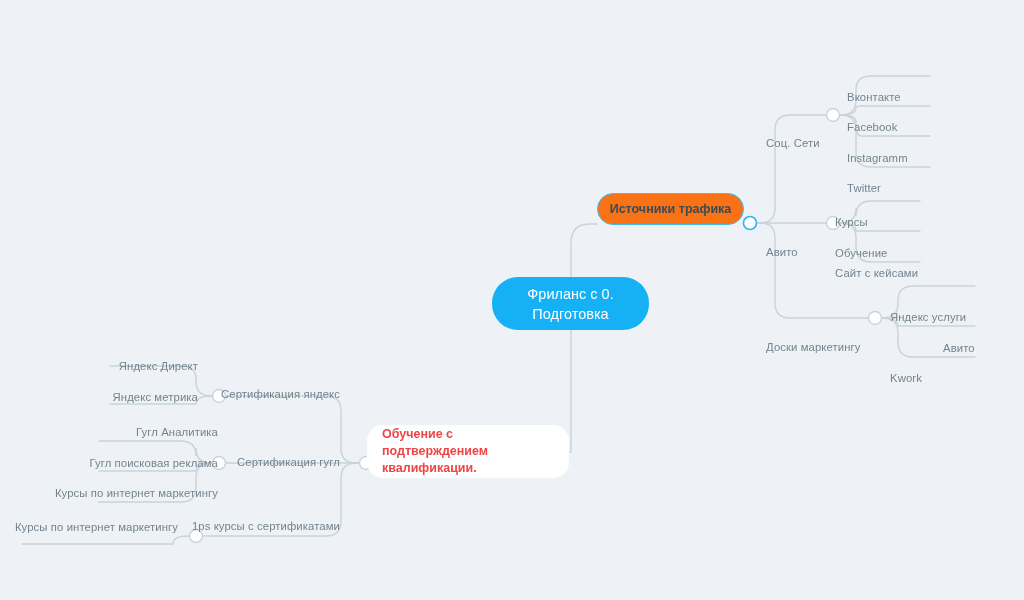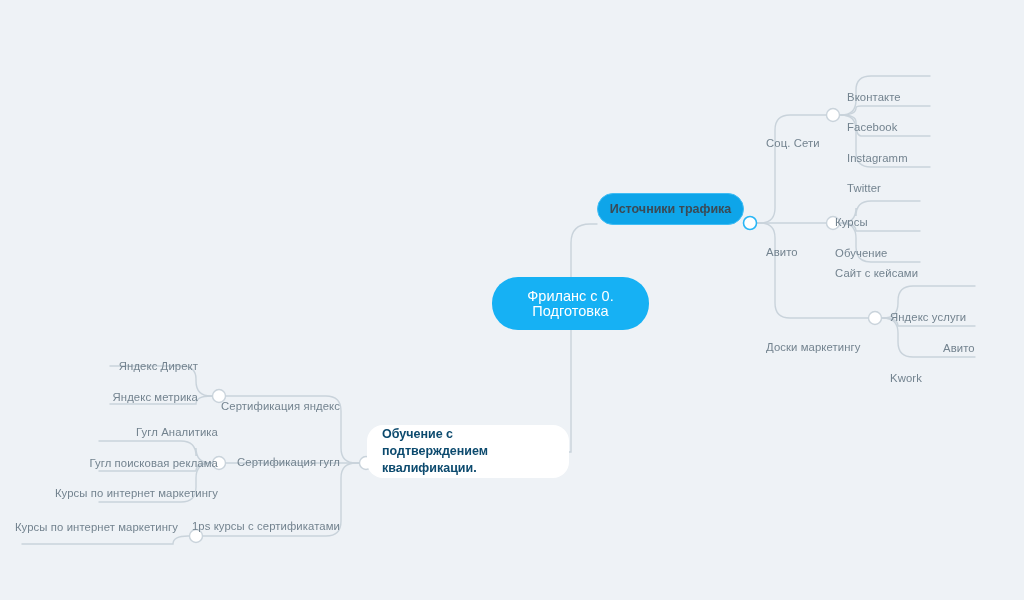--- a/index.html
+++ b/index.html
@@ -49,34 +49,34 @@
 
   .root-node {
     left: 492px;
     top: 277px;
     width: 157px;
     height: 53px;
     background: #16b1f4;
     border-radius: 26px;
     color: #ffffff;
     font-size: 14.5px;
-    line-height: 15px;
+    line-height: 20px;
     display: flex;
     align-items: center;
     justify-content: center;
     text-align: center;
     white-space: pre-line;
   }
 
   .pill-outline {
     left: 597px;
     top: 193px;
     width: 147px;
     height: 32px;
-    background: #0ea5e9;
+    background: #f97316;
     border: 1.6px solid #3fbdf5;
     border-radius: 16px;
     display: flex;
     align-items: center;
     justify-content: center;
     font-size: 12.5px;
     font-weight: bold;
     color: #3b4a55;
   }
 
@@ -87,21 +87,21 @@
     height: 53px;
     background: #ffffff;
     border-radius: 16px;
     display: flex;
     align-items: center;
     padding-left: 15px;
     padding-right: 10px;
     font-size: 12.5px;
     font-weight: bold;
     line-height: 17px;
-    color: #0c4a6e;
+    color: #ef4444;
     white-space: pre-line;
   }
 
   .leaf-label {
     position: absolute;
     font-size: 11.3px;
     color: #73838f;
     white-space: nowrap;
     letter-spacing: 0.1px;
   }
@@ -183,21 +183,21 @@
   <div class="leaf-label right" style="left:847px; top:151px;">Twitter</div>
 
   <div class="leaf-label right" style="left:835px; top:185px;">Курсы</div>
   <div class="leaf-label right" style="left:835px; top:216px;">Обучение</div>
   <div class="leaf-label right" style="left:835px; top:236px;">Сайт с кейсами</div>
 
   <div class="leaf-label right" style="left:890px; top:280px;">Яндекс услуги</div>
   <div class="leaf-label right" style="left:943px; top:311px;">Авито</div>
   <div class="leaf-label right" style="left:890px; top:341px;">Kwork</div>
 
-  <div class="leaf-label left" style="left:340px; top:400px;">Сертификация яндекс</div>
+  <div class="leaf-label left" style="left:340px; top:388px;">Сертификация яндекс</div>
   <div class="leaf-label left" style="left:340px; top:456px;">Сертификация гугл</div>
   <div class="leaf-label left" style="left:340px; top:520px;">1ps курсы с сертификатами</div>
 
   <div class="leaf-label left" style="left:198px; top:360px;">Яндекс Директ</div>
   <div class="leaf-label left" style="left:198px; top:391px;">Яндекс метрика</div>
 
   <div class="leaf-label left" style="left:218px; top:426px;">Гугл Аналитика</div>
   <div class="leaf-label left" style="left:218px; top:457px;">Гугл поисковая реклама</div>
   <div class="leaf-label left" style="left:218px; top:487px;">Курсы по интернет маркетингу</div>
 

